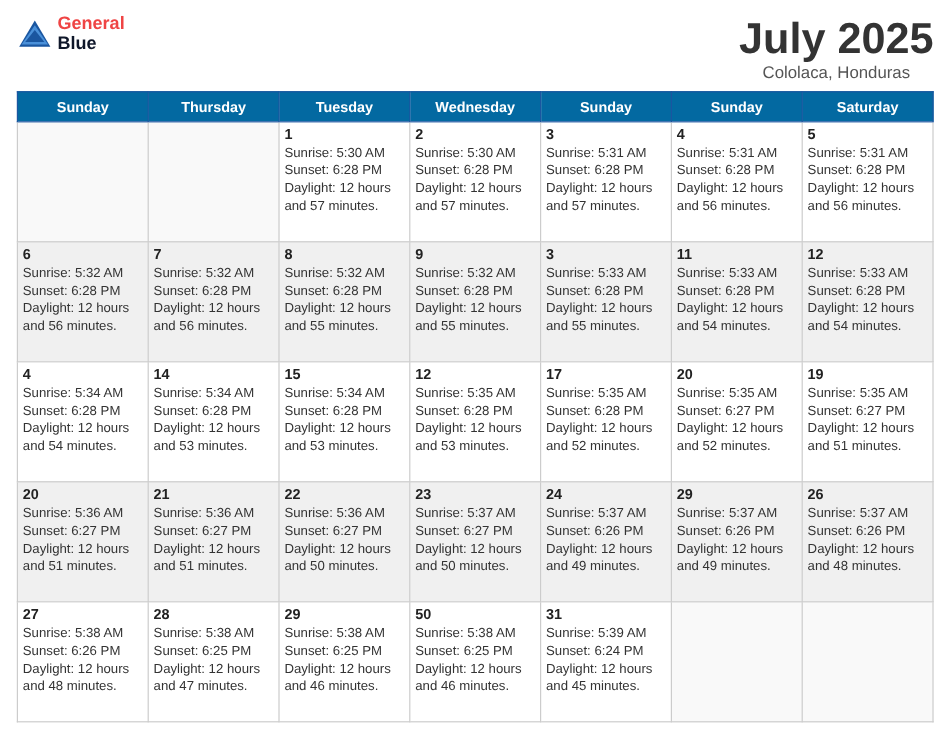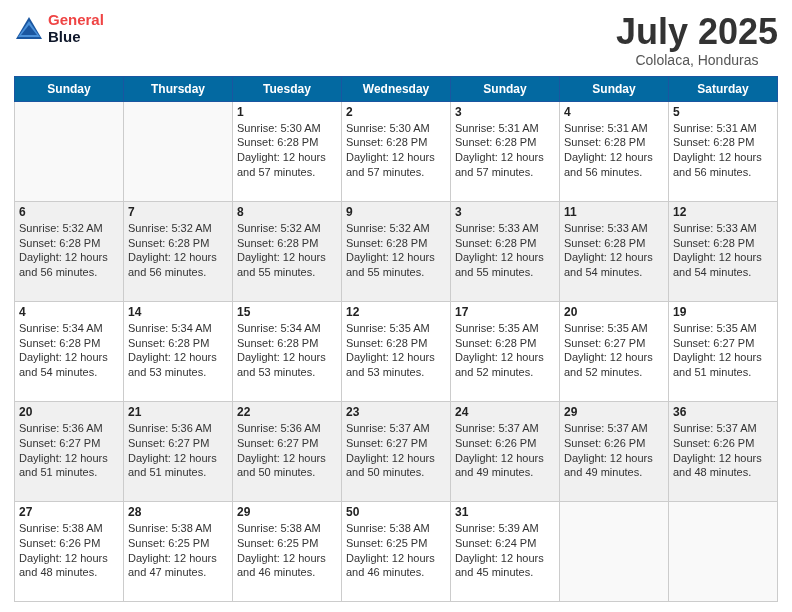--- a/index.html
+++ b/index.html
@@ -244,21 +244,21 @@
           </td>
           <td>
             <span class="day-num">24</span>
             <div class="day-info">Sunrise: 5:37 AM<br>Sunset: 6:26 PM<br>Daylight: 12 hours and 49 minutes.</div>
           </td>
           <td>
             <span class="day-num">29</span>
             <div class="day-info">Sunrise: 5:37 AM<br>Sunset: 6:26 PM<br>Daylight: 12 hours and 49 minutes.</div>
           </td>
           <td>
-            <span class="day-num">36</span>
+            <span class="day-num">26</span>
             <div class="day-info">Sunrise: 5:37 AM<br>Sunset: 6:26 PM<br>Daylight: 12 hours and 48 minutes.</div>
           </td>
         </tr>
         <tr>
           <td>
             <span class="day-num">27</span>
             <div class="day-info">Sunrise: 5:38 AM<br>Sunset: 6:26 PM<br>Daylight: 12 hours and 48 minutes.</div>
           </td>
           <td>
             <span class="day-num">28</span>

